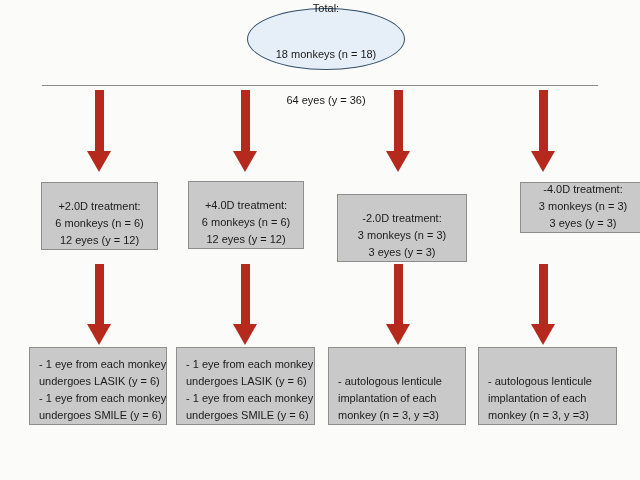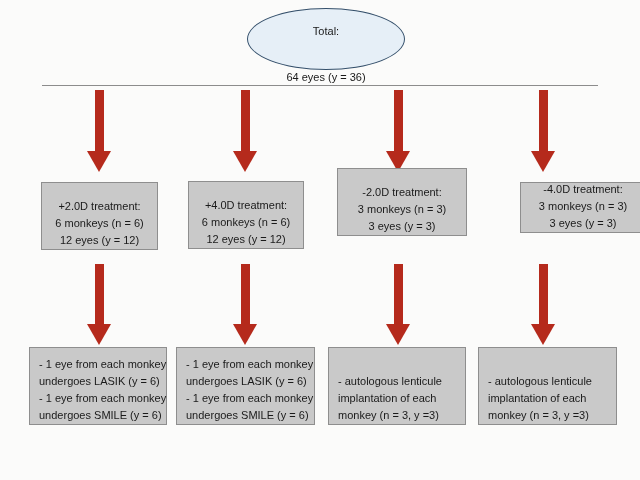--- a/index.html
+++ b/index.html
@@ -85,20 +85,21 @@
   .box.left   { align-items: flex-start; text-align: left; padding-left: 9px; padding-right: 6px; }
   .box .ln { display: block; white-space: nowrap; }
 </style>
 </head>
 <body>
 
 <div id="canvas">
 
   <div class="root-ellipse">
     <span class="ln">Total:</span>
+    <span class="ln">18 monkeys (n = 18)</span>
     <span class="ln">64 eyes (y = 36)</span>
   </div>
 
   <div class="hrule"></div>
 
   <div class="arrow" style="left:87px; top:90px; height:82px;">
     <div class="shaft" style="height:61px;"></div>
     <div class="head" style="top:61px;"></div>
   </div>
   <div class="arrow" style="left:233px; top:90px; height:82px;">
@@ -117,21 +118,21 @@
   <div class="box center" style="left:41px; top:182px; width:117px; height:68px;">
     <span class="ln">+2.0D treatment:</span>
     <span class="ln">6 monkeys (n = 6)</span>
     <span class="ln">12 eyes (y = 12)</span>
   </div>
   <div class="box center" style="left:188px; top:181px; width:116px; height:68px;">
     <span class="ln">+4.0D treatment:</span>
     <span class="ln">6 monkeys (n = 6)</span>
     <span class="ln">12 eyes (y = 12)</span>
   </div>
-  <div class="box center" style="left:337px; top:168px; width:130px; height:68px;">
+  <div class="box center" style="left:337px; top:194px; width:130px; height:68px;">
     <span class="ln">-2.0D treatment:</span>
     <span class="ln">3 monkeys (n = 3)</span>
     <span class="ln">3 eyes (y = 3)</span>
   </div>
   <div class="box center" style="left:520px; top:182px; width:126px; height:51px;">
     <span class="ln">-4.0D treatment:</span>
     <span class="ln">3 monkeys (n = 3)</span>
     <span class="ln">3 eyes (y = 3)</span>
   </div>
 

